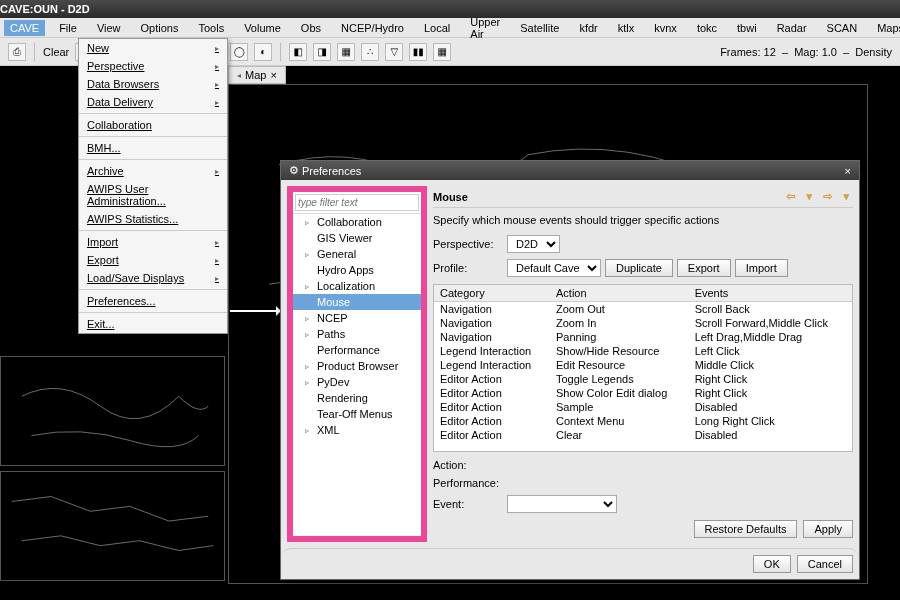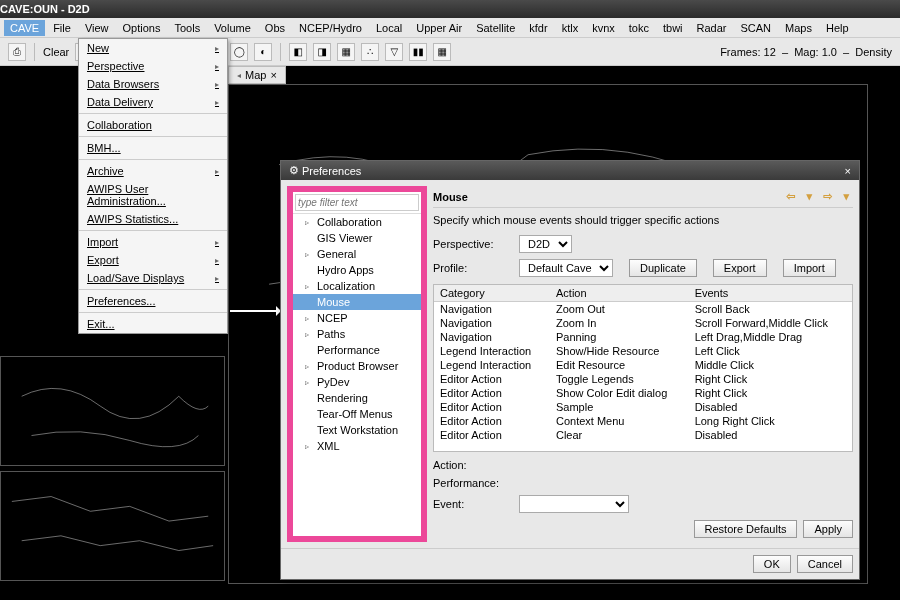--- a/index.html
+++ b/index.html
@@ -1,18 +1,18 @@
 <!DOCTYPE html>
 <html><head>
 <meta charset="utf-8">
 <style>
 *{box-sizing:border-box;margin:0;padding:0;font-family:Arial,sans-serif;font-size:11px;}
 body{background:#fff;width:900px;height:600px;overflow:hidden;position:relative;}
 .titlebar{background:linear-gradient(#4a4a4a,#2a2a2a);color:#fff;height:18px;display:flex;align-items:center;justify-content:flex-start;font-weight:bold;}
-.menubar{background:#e8e8e8;height:20px;display:flex;align-items:center;padding:0 4px;gap:2px;border-bottom:1px solid #ccc;}
+.menubar{background:#e8e8e8;height:20px;display:flex;align-items:center;padding:0 4px;gap:8px;border-bottom:1px solid #ccc;}
 .menubar span{padding:2px 6px;cursor:pointer;}
 .menubar span.active{background:#6ba4db;color:#fff;}
 .toolbar{background:#e8e8e8;height:28px;display:flex;align-items:center;padding:0 8px;gap:6px;border-bottom:1px solid #ccc;}
 .tb-btn{width:18px;height:18px;border:1px solid #bbb;background:#f5f5f5;display:flex;align-items:center;justify-content:center;font-size:10px;}
 .tb-sep{width:1px;height:18px;background:#bbb;margin:0 2px;}
 .tb-text{font-size:11px;margin-left:auto;}
 .workspace{position:absolute;top:66px;left:0;right:0;bottom:0;background:#000;}
 .map-pane{position:absolute;border:1px solid #555;background:#000;}
 .map-pane svg{width:100%;height:100%;}
 .tab-strip{position:absolute;top:0;left:228px;height:18px;display:flex;}
@@ -29,29 +29,29 @@
 .dialog-tree{width:140px;background:#fff;border:6px solid #ec4899;margin:6px 0 6px 6px;overflow-y:auto;}
 .dialog-tree .filter{padding:2px;border-bottom:1px solid #ddd;}
 .dialog-tree .filter input{width:100%;border:1px solid #ccc;padding:2px;font-size:10px;font-style:italic;color:#999;}
 .dialog-tree .node{padding:2px 4px 2px 12px;display:flex;align-items:center;gap:4px;cursor:pointer;}
 .dialog-tree .node.sel{background:#6ba4db;color:#fff;}
 .tree-tri{font-size:8px;color:#666;width:8px;}
 .dialog-main{flex:1;margin:6px;display:flex;flex-direction:column;}
 .dialog-main h3{font-size:12px;padding:4px 0;border-bottom:1px solid #ccc;display:flex;align-items:center;}
 .nav-icons{margin-left:auto;font-size:11px;color:#d4a040;letter-spacing:4px;}
 .dialog-main .desc{padding:6px 0;font-size:11px;}
-.form-row{display:flex;align-items:center;gap:16px;padding:3px 0;}
+.form-row{display:flex;align-items:center;gap:4px;padding:3px 0;}
 .form-row label{width:70px;}
 .form-row select,.form-row input{border:1px solid #aaa;padding:1px 4px;background:#fff;font-size:11px;}
 .btn{border:1px solid #999;background:linear-gradient(#fdfdfd,#e5e5e5);padding:2px 10px;cursor:pointer;font-size:11px;}
 .table-wrap{flex:1;border:1px solid #bbb;background:#fff;margin:4px 0;overflow-y:auto;}
 .table-wrap table{width:100%;border-collapse:collapse;}
 .table-wrap th{background:#eee;text-align:left;padding:2px 6px;border-bottom:1px solid #ccc;font-weight:normal;}
 .table-wrap td{padding:1px 6px;}
-.dialog-footer{padding:6px;display:flex;justify-content:flex-end;gap:6px;border-top:1px solid #ccc;}
+.dialog-footer{padding:6px;display:flex;justify-content:flex-end;gap:6px;border-top:1px solid #ccc;border-radius:10px;}
 .bottom-btns{display:flex;justify-content:flex-end;gap:6px;padding:4px 0;}
 .chev{font-size:8px;color:#666;}
 </style>
 </head>
 <body>
 
 <div class="titlebar">
   <span>CAVE:OUN - D2D</span>
 </div>
 
@@ -249,24 +249,20 @@
           </div>
           <div class="node">
             <span class="tree-tri"></span>
             <span>Rendering</span>
           </div>
           <div class="node">
             <span class="tree-tri"></span>
             <span>Tear-Off Menus</span>
           </div>
           <div class="node">
-            <span class="tree-tri"></span>
-            <span>Text Workstation</span>
-          </div>
-          <div class="node">
             <span class="tree-tri">▹</span>
             <span>XML</span>
           </div>
         </div>
     </div>
     <div class="dialog-main">
       <h3>
           <span>Mouse</span>
         <span class="nav-icons">⇦ ▾ ⇨ ▾</span>
       </h3>

